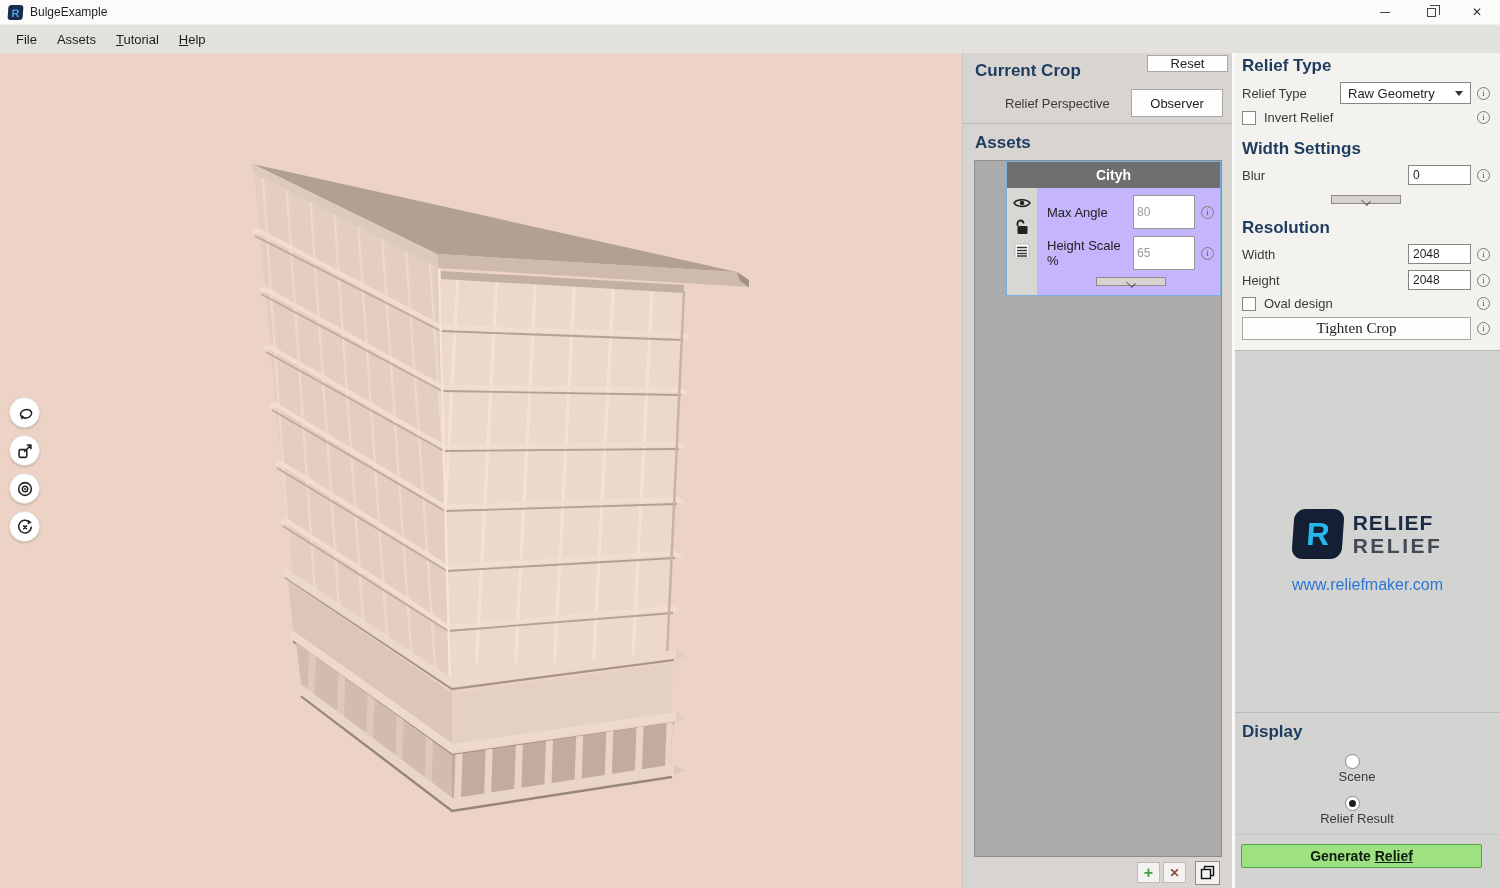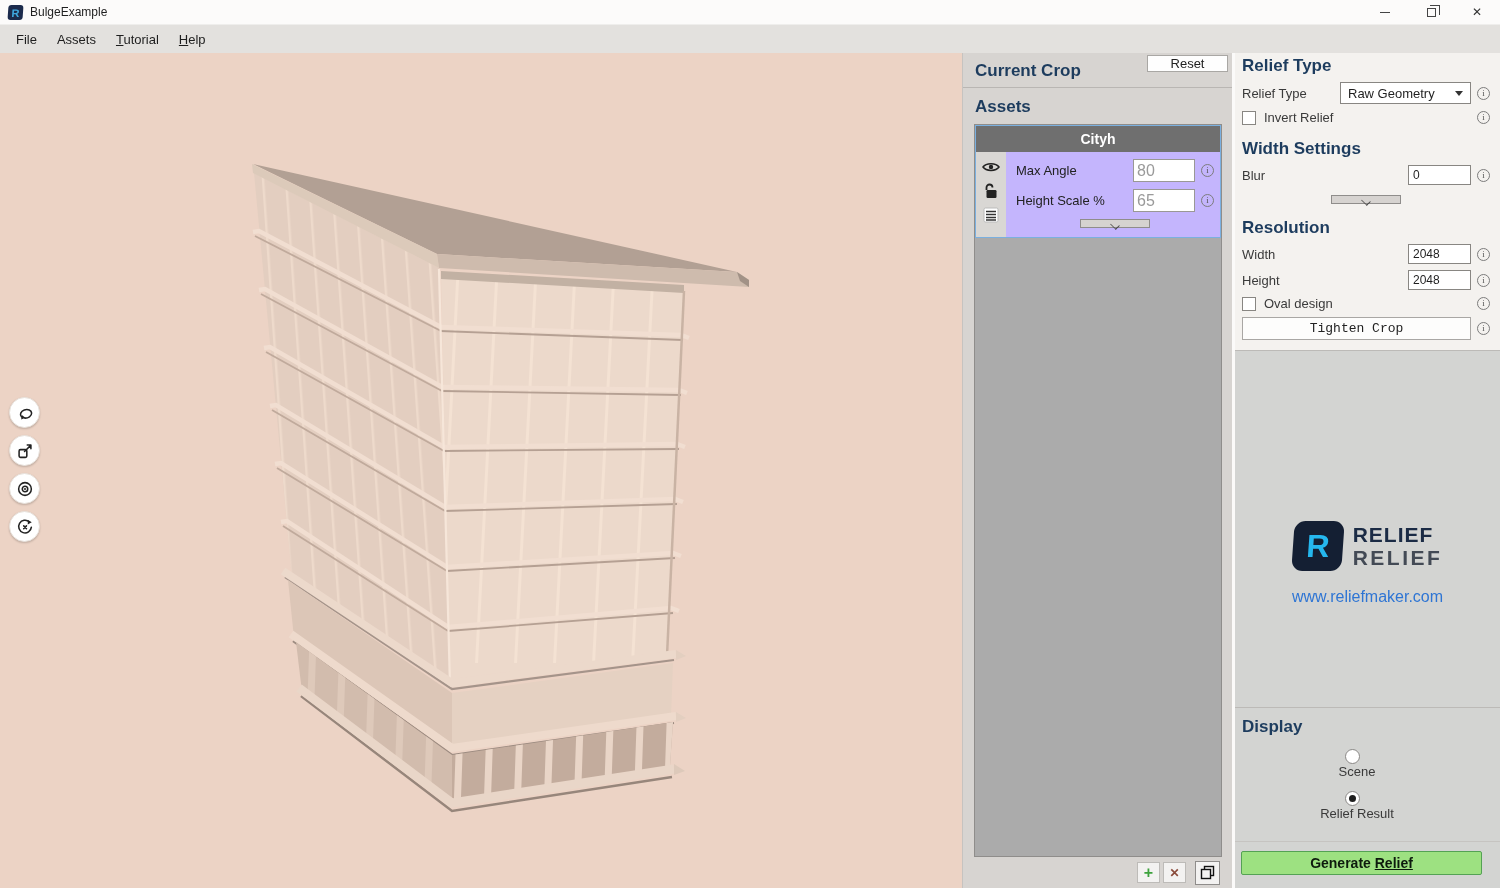--- a/index.html
+++ b/index.html
@@ -38,78 +38,78 @@
   .current-view{ position:relative; padding:8px 0 6px 12px; border-bottom:1px solid #b9b6b3; }
   .panel-h{ font-size:17px; font-weight:bold; color:#1d3c5e; }
   .reset-btn{ position:absolute; top:2px; right:4px; width:81px; height:17px; background:#fefefe;
     border:1px solid #a9a7a4; font-size:13px; color:#222; font-family:inherit; cursor:pointer;}
   .cv-row{ display:flex; align-items:center; margin-top:8px; }
   .cv-label{ font-size:13px; color:#3a3a3a; margin-left:30px; }
   .observer-btn{ margin-left:auto; margin-right:9px; width:92px; height:28px; background:#fefefe;
     border:1px solid #a9a7a4; font-size:13px; color:#222; font-family:inherit; cursor:pointer;}
   .assets-head{ padding:9px 0 7px 12px; }
   .asset-list{ flex:1; margin:0 10px 0 11px; background:#ababab; border:1px solid #8f8d8b; overflow:hidden;}
-  .asset-card{ border:1px solid #7ab0e0; }
+  .asset-card{ border:1px solid #7ab0e0;margin-left:31px; }
   .asset-card-header{ height:26px; background:#6f6f6f; color:#ffffff; font-weight:bold; font-size:14px;
     display:flex; align-items:center; justify-content:center; cursor:pointer;}
   .asset-card-body{ display:flex; background:#c4b5fd; }
   .asset-tools{ width:30px; background:#d9d7d4; display:flex; flex-direction:column; align-items:center;
     padding-top:7px; gap:8px; }
   .tool-icn{ width:18px; height:16px; display:flex; align-items:center; justify-content:center; cursor:pointer;}
   .asset-fields{ flex:1; padding:7px 6px 5px 10px; }
   .afield-row{ display:flex; align-items:center; margin-bottom:7px; }
   .afield-label{ font-size:13px; color:#222; flex:1; }
-  .afield-input{ width:62px; height:23px; border:1px solid #9a9895; background:#fff; font-size:16px;
+  .afield-input{ width:62px; height:34px; border:1px solid #9a9895; background:#fff; font-size:12px;
     color:#9a9a9a; padding:0 3px; font-family:inherit;}
   .info-icn{ width:13px; height:13px; border:1px solid #7c7c7c; border-radius:50%; margin-left:6px;
     display:inline-flex; align-items:center; justify-content:center; flex:none; cursor:default;}
   .info-icn::before{ content:"i"; font-size:9px; color:#555; font-family:"Liberation Serif",serif; line-height:1;}
   .expander{ display:block; margin:2px auto 4px; width:70px; height:9px; background:#d6d3d0;
     border:1px solid #8f8d8b; position:relative; cursor:pointer;}
   .expander::before{ content:""; position:absolute; left:50%; top:1px; width:7px; height:7px;
     border-right:1.6px solid #444; border-bottom:1.6px solid #444; transform:translateX(-50%) rotate(45deg) scale(1,.7);}
   .mid-bottom{ height:31px; display:flex; align-items:center; justify-content:flex-end; padding-right:12px; gap:3px;}
   .sm-btn{ width:23px; height:21px; background:#f3f2f1; border:1px solid #bdbbb8; display:flex;
     align-items:center; justify-content:center; font-weight:bold; cursor:pointer; font-family:inherit;}
   .sm-btn.add{ color:#3da23d; font-size:16px; line-height:1;}
   .sm-btn.del{ color:#8a4a3a; font-size:12px;}
   .copy-btn{ width:25px; height:24px; background:#f3f2f1; border:1px solid #8f8d8b; margin-left:6px;
     display:flex; align-items:center; justify-content:center; cursor:pointer;}
   
-  .right-panel{ width:268px; display:flex; flex-direction:column; background:#d3d4d2; border-left:3px solid #fbfaf9;gap:12px;}
+  .right-panel{ width:268px; display:flex; flex-direction:column; background:#d3d4d2; border-left:3px solid #fbfaf9;}
   .right-top{ background:#f4f2ef; padding:3px 10px 10px 7px; border-bottom:1px solid #bcbab7;}
   .rt-row{ display:flex; align-items:center; margin-top:6px; }
   .rt-label{ font-size:13px; color:#3a3a3a; flex:1; }
   .rt-input{ width:63px; height:20px; border:1px solid #888682; background:#fff; font-size:12px; color:#1f1f1f;
     padding:0 4px; font-family:inherit;}
   .dropdown{ width:131px; height:22px; background:#fff; border:1px solid #888682; display:flex; align-items:center;
     padding:0 7px; font-size:13px; color:#1f1f1f; cursor:pointer;}
   .dropdown .caret{ margin-left:auto; width:0; height:0; border-left:4.5px solid transparent;
     border-right:4.5px solid transparent; border-top:5px solid #333;}
   .checkbox{ width:14px; height:14px; background:#fff; border:1px solid #88868282; border:1px solid #888682;
     margin-right:8px; flex:none; cursor:pointer;}
   .chk-label{ font-size:13px; color:#3a3a3a; flex:1;}
   .h-margin{ margin-top:14px; }
-  .wide-btn{ flex:1; height:23px; background:#fdfdfc; border:1px solid #a9a7a4; font-size:13px; color:#222;
-    font-family:Liberation Mono, monospace; cursor:pointer;}
+  .wide-btn{ flex:1; height:23px; background:#fdfdfc; border:1px solid #a9a7a4; font-size:15px; color:#222;
+    font-family:Liberation Serif, serif; cursor:pointer;}
   .right-mid{ flex:1; display:flex; flex-direction:column; align-items:center; }
   .brand{ margin-top:158px; display:flex; align-items:center; gap:10px; }
   .brand-icon{ width:50px; height:50px; background:#141f33; border-radius:11px; color:#25b7ee;
     font-size:32px; font-weight:bold; display:flex; align-items:center; justify-content:center;
     transform:skewX(-4deg);}
   .brand-line1{ font-size:21px; font-weight:bold; color:#1b2b45; letter-spacing:1px; line-height:1.1;}
   .brand-line2{ font-size:21px; font-weight:bold; color:#434a55; letter-spacing:2.5px; line-height:1.1;}
   .brand-url{ margin-top:17px; font-size:16px; color:#2e75d4; cursor:pointer;}
   .display-section{ border-top:1px solid #bcbab7; padding:9px 28px 8px 7px; }
   .radio-row{ display:flex; align-items:center; margin-top:12px; cursor:pointer;flex-direction:column;}
   .radio{ width:15px; height:15px; border-radius:50%; background:#fff; border:1px solid #8a8886;
     margin-right:9px; flex:none; display:flex; align-items:center; justify-content:center;}
   .radio.checked::before{ content:""; width:7px; height:7px; border-radius:50%; background:#1f1f1f;}
   .radio-label{ font-size:13px; color:#3a3a3a; }
-  .generate-strip{ border-top:1px solid #c6c4c1; padding:9px 18px 13px 6px; }
+  .generate-strip{ border-top:1px solid #c6c4c1; padding:9px 18px 20px 6px; }
   .generate-btn{ width:100%; height:24px; background:#9de181; border:1px solid #54a254; border-radius:2px;
     font-size:14px; font-weight:bold; color:#0d1a0d; font-family:inherit; cursor:pointer;}
   .generate-btn .u{ text-decoration:underline; }
   
   .icn-stroke{ stroke:#222; fill:none; stroke-width:1.7; stroke-linecap:round; stroke-linejoin:round;}
 </style>
 </head>
 <body>
 
 <div class="titlebar">
@@ -263,20 +263,24 @@
           <path class="icn-stroke" d="M9.6 9.8 l3 3 M12.6 9.8 l-3 3"></path>
         </svg>
       </div>
     </div>
   </div>
 
   <div class="mid-panel">
     <div class="current-view">
       <div class="panel-h">Current Crop</div>
       <button class="reset-btn">Reset</button>
+      <div class="cv-row">
+        <span class="cv-label">Relief Perspective</span>
+        <button class="observer-btn">Observer</button>
+      </div>
     </div>
 
     <div class="assets-head">
       <div class="panel-h">Assets</div>
     </div>
 
     <div class="asset-list">
       <div class="asset-card">
         <div class="asset-card-header">Cityh</div>
         <div class="asset-card-body">

